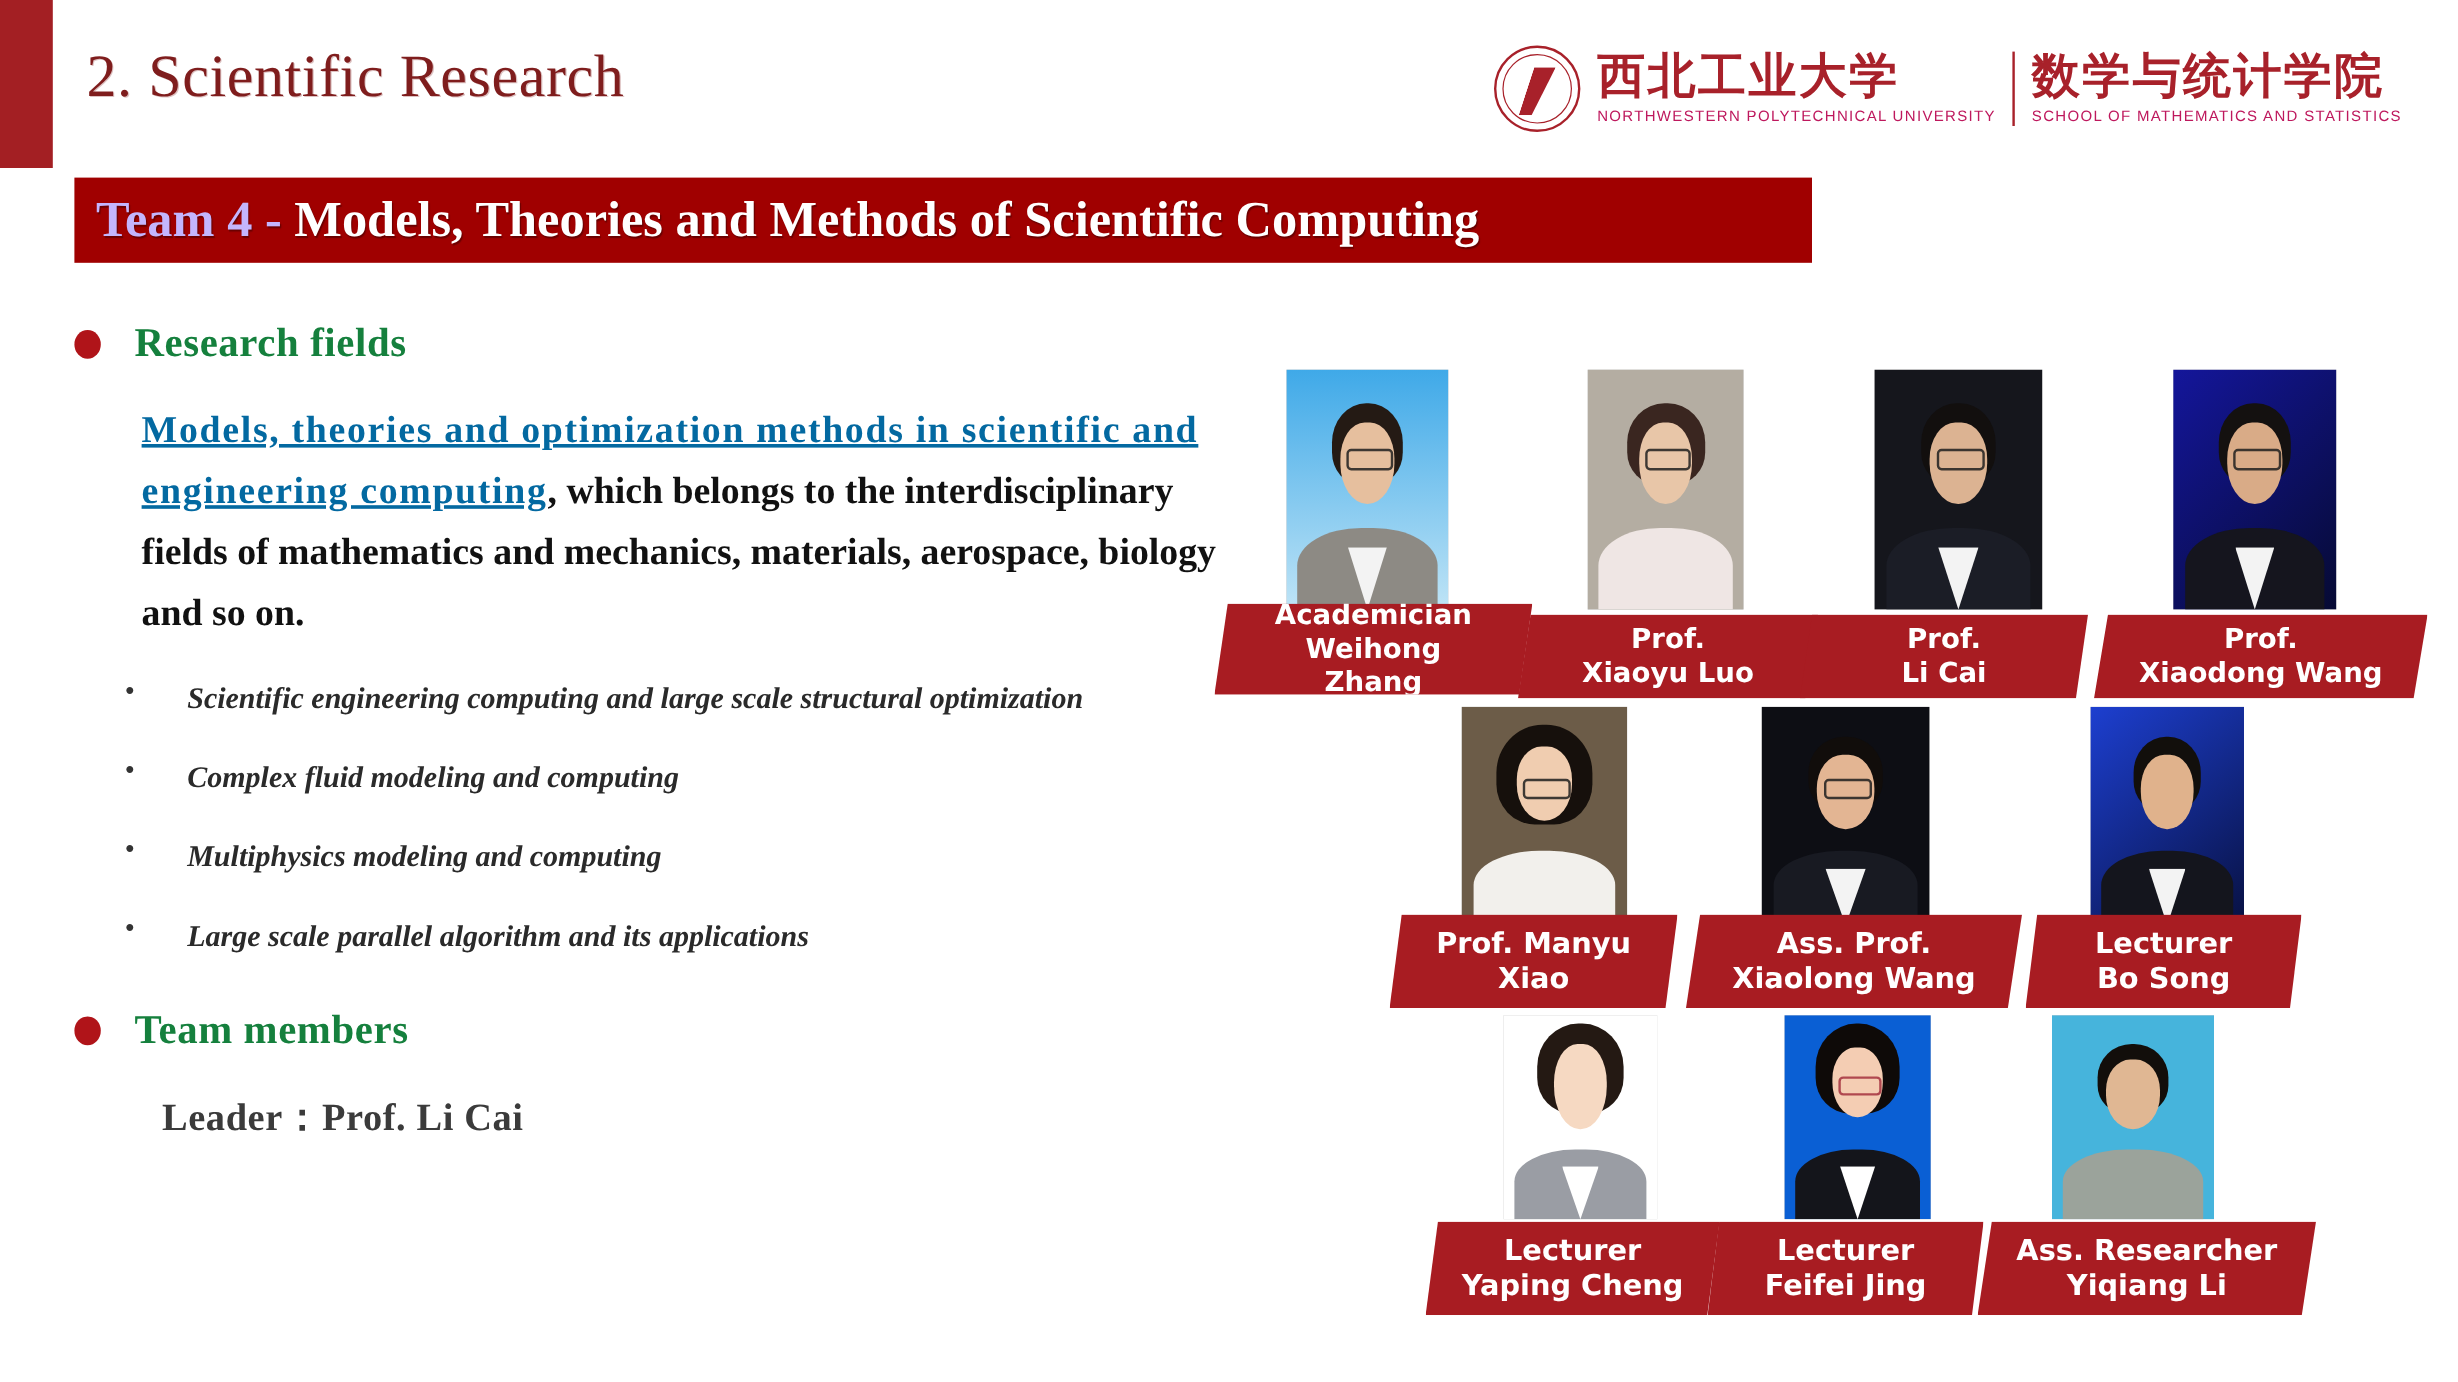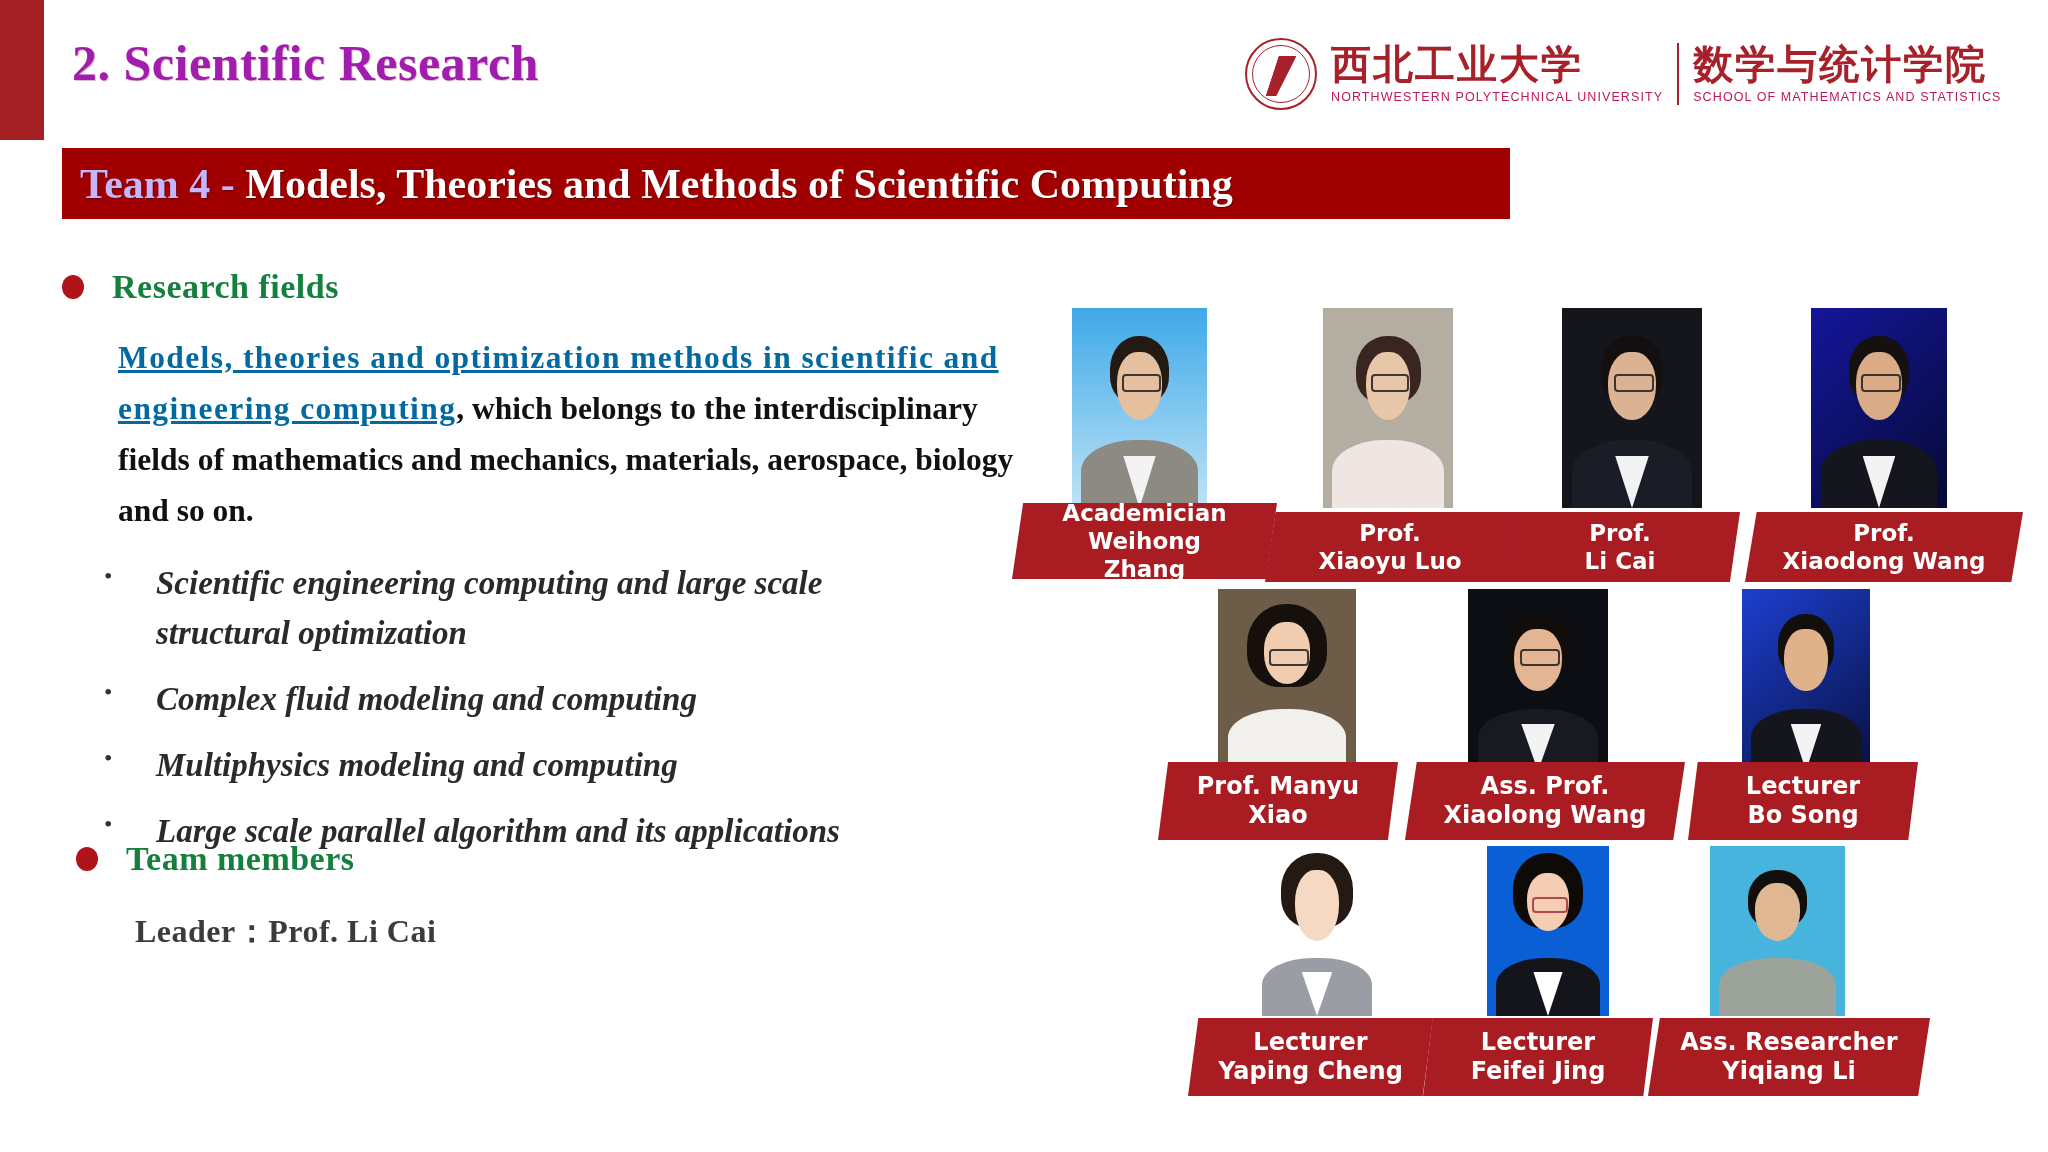--- a/index.html
+++ b/index.html
@@ -13,21 +13,21 @@
   .slide{position:absolute;inset:0;background:#fff;overflow:hidden;}
 
   
   .left-bar{
     position:absolute;left:0;top:0;width:44px;height:140px;
     background:#A31F23;
   }
   .page-title{
     position:absolute;left:72px;top:34px;
     font-family:"Liberation Serif",serif;
-    font-weight:bold;font-size:50px;color:#a21caf;
+    font-weight:normal;font-size:50px;color:#7f1d1d;
     letter-spacing:.5px;white-space:nowrap;
     text-shadow:1px 1px 0 rgba(120,10,10,.25);
   }
 
   
   .logo{
     position:absolute;left:1245px;top:26px;
     width:790px;height:96px;
     display:flex;align-items:center;
   }
@@ -109,21 +109,21 @@
     display:flex;align-items:flex-start;
     margin-bottom:16px;
   }
   .sub-dot{
     font-family:"Liberation Serif",serif;
     font-size:24px;color:#333;line-height:36px;
     flex:0 0 52px;text-align:left;padding-left:8px;
   }
   .sub-text{
     font-family:"Liberation Serif",serif;
-    font-style:italic;font-weight:bold;font-size:33px;
+    font-style:italic;font-weight:bold;font-size:25px;
     line-height:50px;color:#2a2a2a;width:780px;
   }
 
   .leader{
     position:absolute;left:135px;top:910px;
     font-family:"Liberation Serif",serif;
     font-weight:bold;font-size:32px;color:#3b3b3b;
     white-space:nowrap;letter-spacing:.5px;
   }
 
@@ -234,21 +234,21 @@
     <div class="sub-item">
       <div class="sub-dot">•</div>
       <div class="sub-text">Multiphysics modeling and computing</div>
     </div>
     <div class="sub-item">
       <div class="sub-dot">•</div>
       <div class="sub-text">Large scale parallel algorithm and its applications</div>
     </div>
   </div>
 
-  <div class="bullet-row" style="left:76px;top:840px;">
+  <div class="bullet-row" style="left:62px;top:840px;">
     <div class="dot"></div>
     <div class="bullet-head">Team members</div>
   </div>
 
   <div class="leader">Leader：Prof. Li Cai</div>
 
   <div class="photo" style="left:1072px;top:308px;width:135px;height:200px;">
     <div class="bg" style="background:linear-gradient(#3fa9e8,#bfe4f6);"></div>
     <div class="hair" style="background:#241a14;"></div>
     <div class="face"></div>

